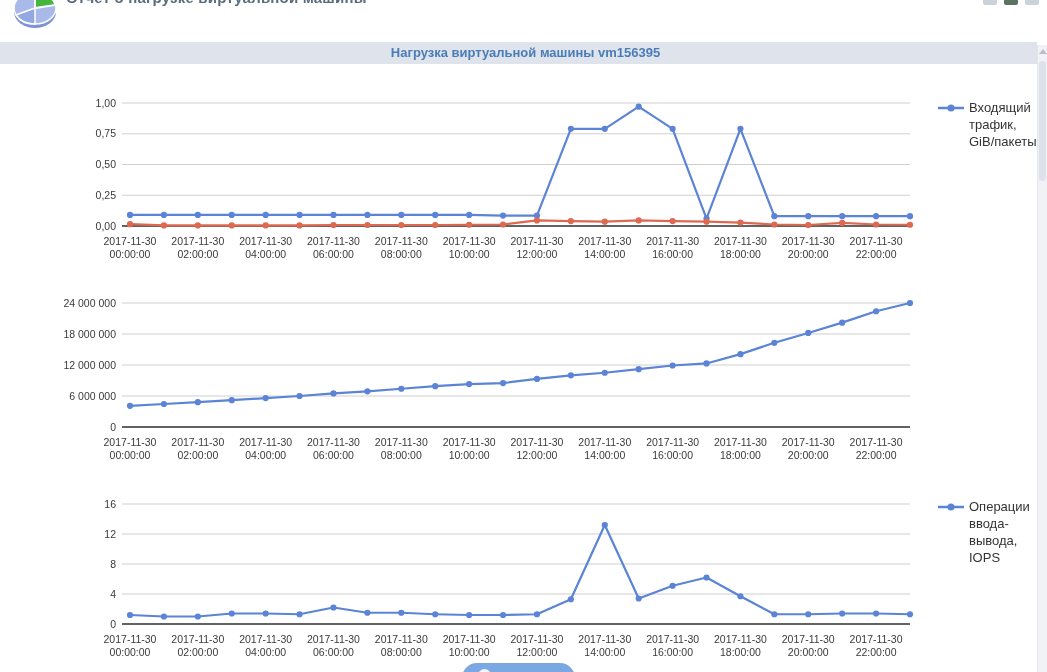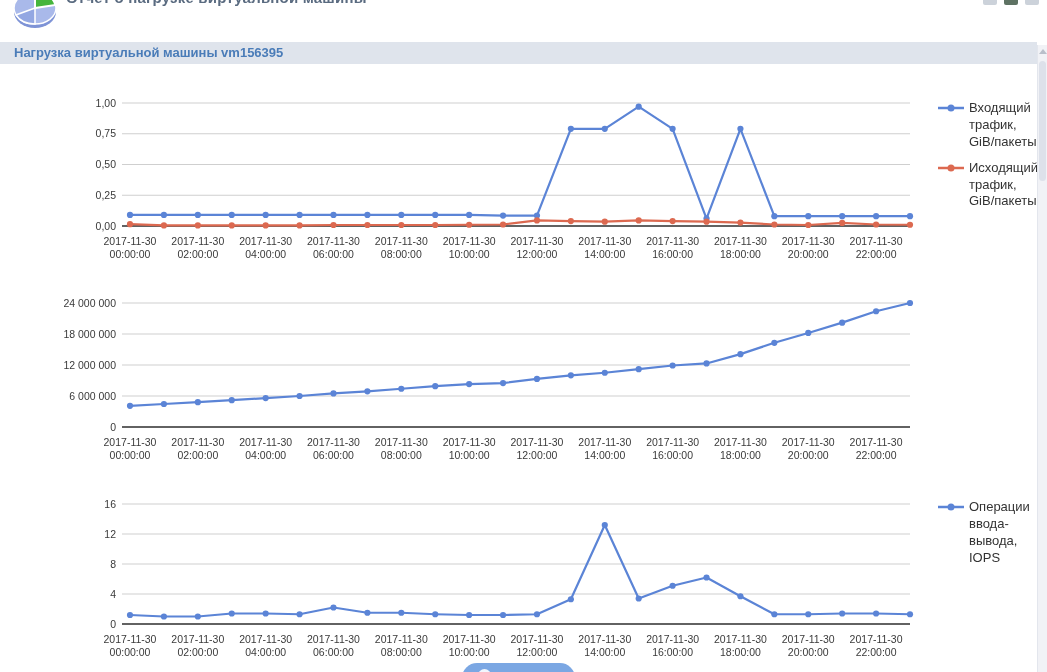--- a/index.html
+++ b/index.html
@@ -15,20 +15,21 @@
     color:#5a6b80;white-space:nowrap;letter-spacing:.2px;
   }
   .header-icons{position:absolute;right:8px;top:-7px;display:flex;gap:7px;}
   .header-icon{width:14px;height:12px;border-radius:2px;}
   .header-icon.light{background:#ccd2da;}
   .header-icon.dark{background:#5e7263;}
   
   .section-bar{
     position:absolute;top:42px;left:0;width:1037px;height:22px;
     background:#dfe4ec;
+    text-align:center;
   }
   .section-bar span{
     display:block;line-height:22px;padding-left:14px;
     font-size:13px;font-weight:bold;color:#4a7cb8;
   }
   
   .chart-row{position:absolute;left:38px;display:flex;align-items:flex-start;}
   .chart-row svg.chart-canvas{display:block;}
   .legend{width:106px;font-size:13px;color:#333;}
   .legend-item{display:flex;gap:5px;margin-bottom:9px;line-height:1.3;cursor:pointer;}
@@ -168,27 +169,20 @@
       <circle cx="872" cy="136.77" r="3.1" fill="#dc6950"></circle>
     </svg>
   <div class="legend" style="padding-top: 12px;">
       <div class="legend-item">
         <svg width="26" height="10">
           <line x1="0" y1="5" x2="26" y2="5" stroke="#5b84d6" stroke-width="2.5"></line>
           <circle cx="13" cy="5" r="3.5" fill="#5b84d6"></circle>
         </svg>
         <span>Входящий трафик, GiB/пакеты</span>
       </div>
-      <div class="legend-item">
-        <svg width="26" height="10">
-          <line x1="0" y1="5" x2="26" y2="5" stroke="#dc6950" stroke-width="2.5"></line>
-          <circle cx="13" cy="5" r="3.5" fill="#dc6950"></circle>
-        </svg>
-        <span>Исходящий трафик, GiB/пакеты</span>
-      </div>
     </div>
 </div>
 
 <div class="chart-row" style="top:288px;">
   <svg class="chart-canvas" width="900" height="175">
       <line x1="84" x2="872" y1="139" y2="139" stroke="#2e2e2e" stroke-width="1.4"></line>
       <text x="78" y="142.5" text-anchor="end" font-size="10.5" fill="#3a3a3a">0</text>
       <line x1="84" x2="872" y1="108" y2="108" stroke="#cfcfcf" stroke-width="1"></line>
       <text x="78" y="111.5" text-anchor="end" font-size="10.5" fill="#3a3a3a">6 000 000</text>
       <line x1="84" x2="872" y1="77" y2="77" stroke="#cfcfcf" stroke-width="1"></line>

